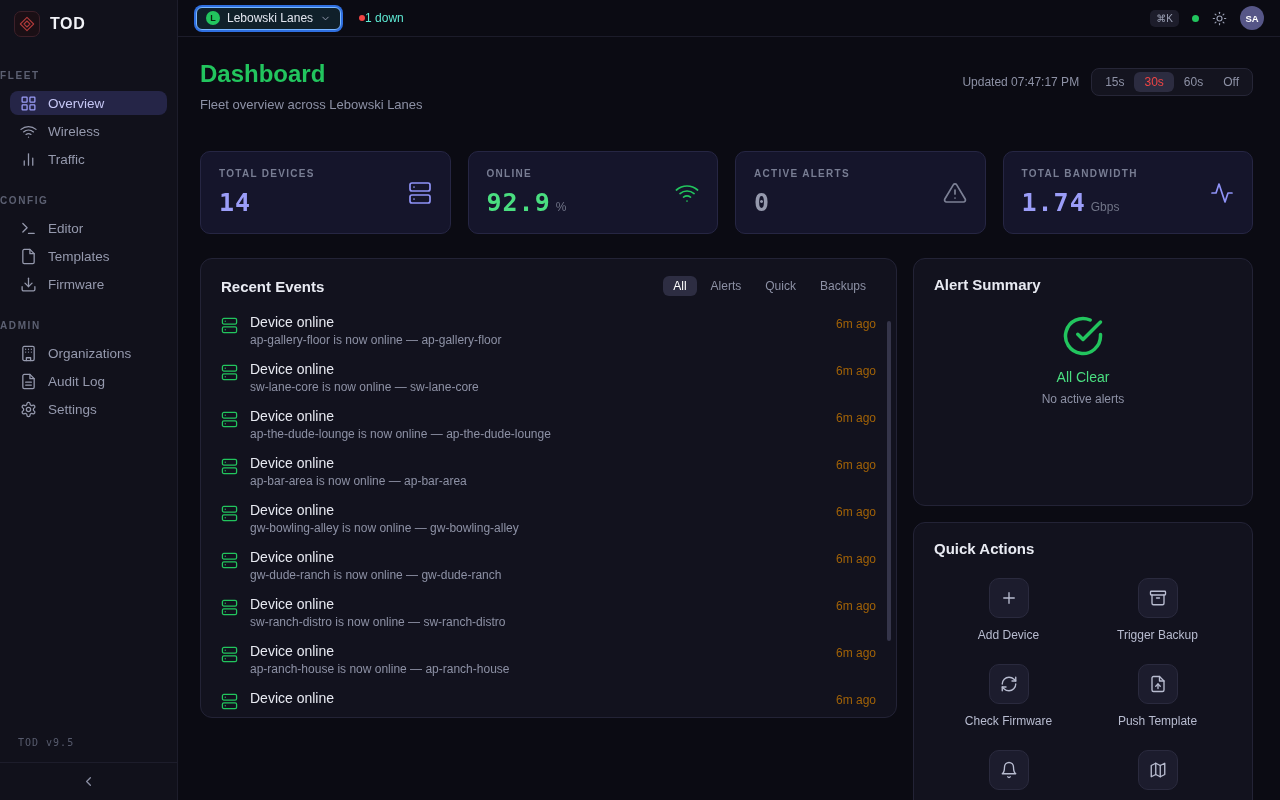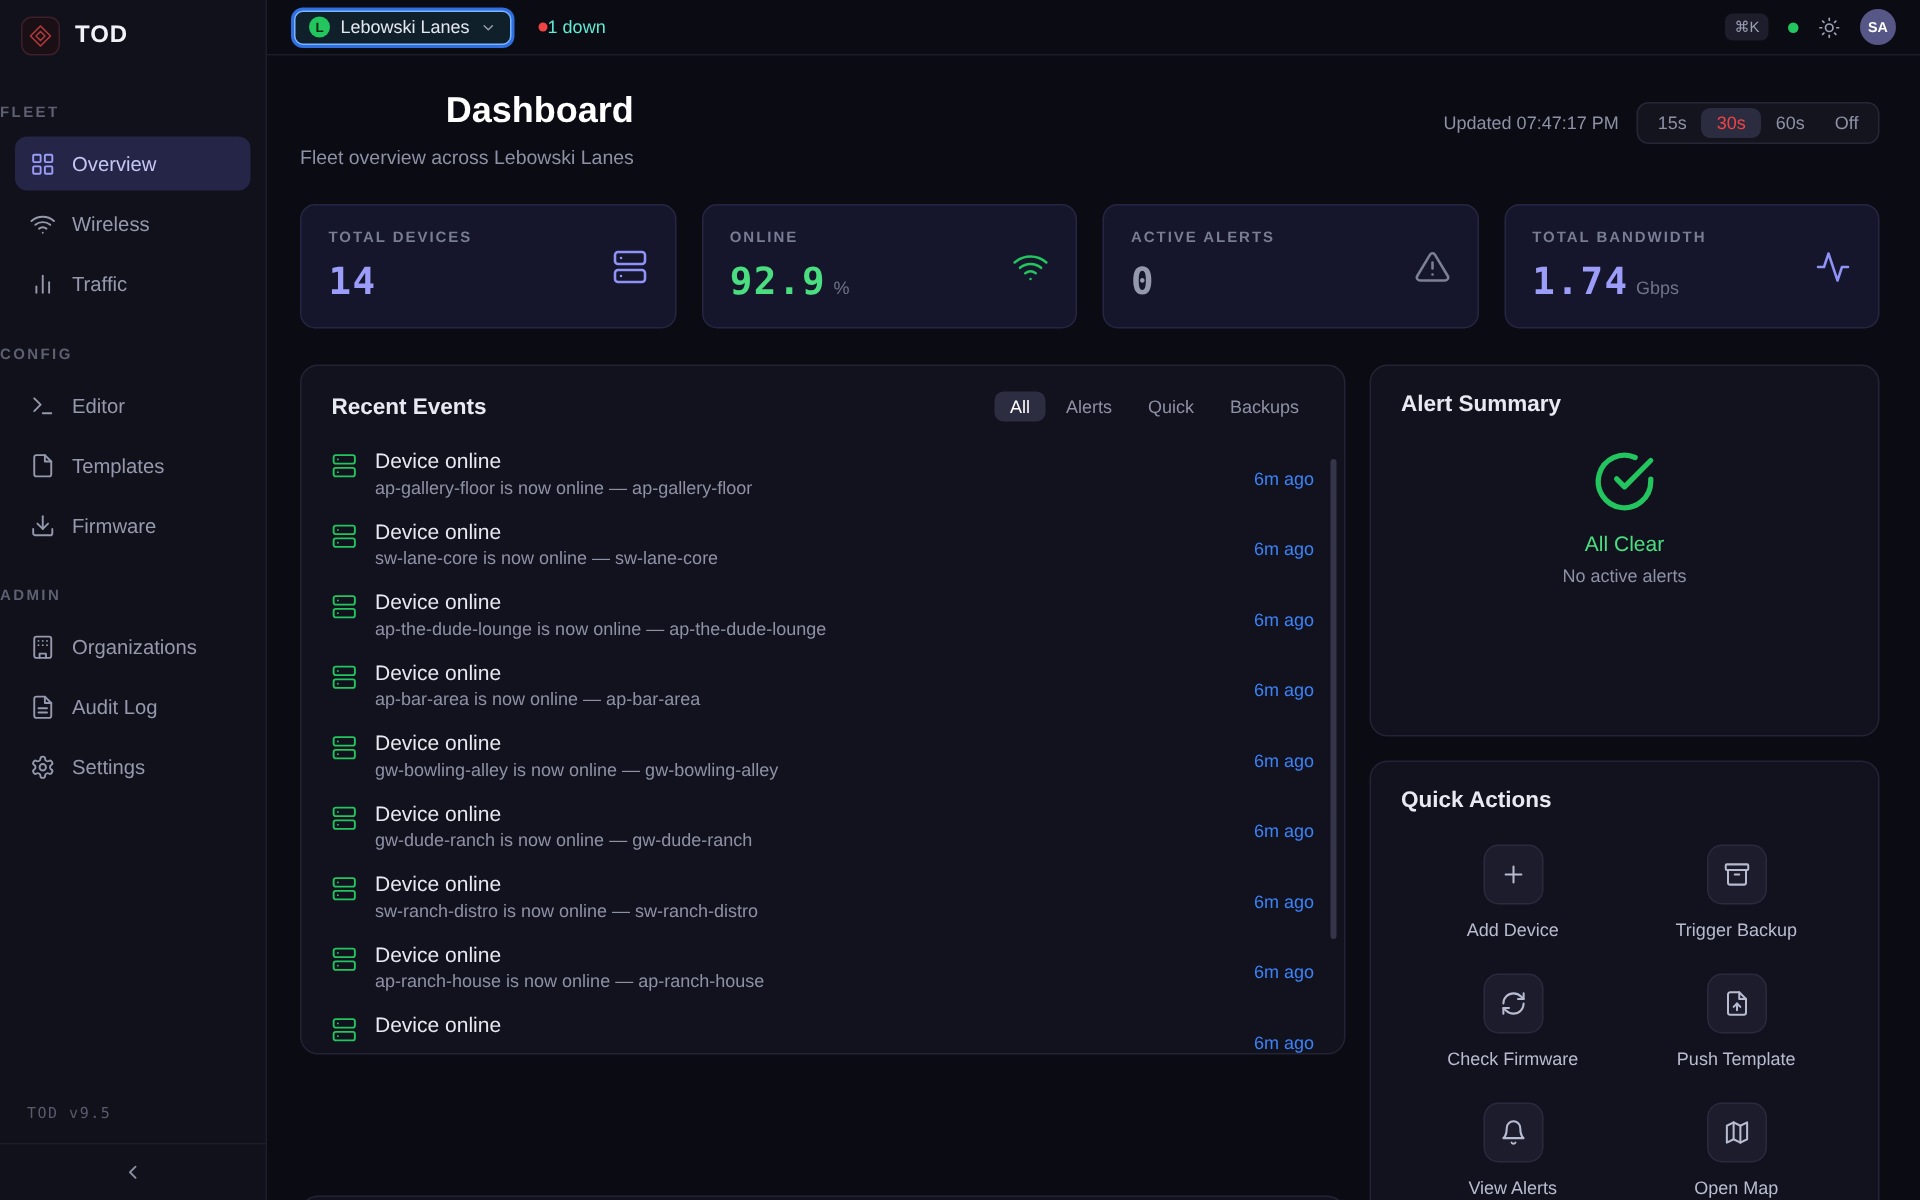--- a/index.html
+++ b/index.html
@@ -13,21 +13,21 @@
   }
   svg { display:block; fill:none; stroke:currentColor; stroke-width:2; stroke-linecap:round; stroke-linejoin:round; }
 
   
   .sidebar { width:178px; min-width:178px; background:#11111b; border-right:1px solid #1d1d2b; display:flex; flex-direction:column; }
   .side-header { height:48px; display:flex; align-items:center; gap:10px; padding:0 14px; }
   .logo { width:26px; height:26px; border-radius:7px; background:#1a0f15; border:1px solid #3d2029; display:flex; align-items:center; justify-content:center; color:#b03a3a; }
   .logo svg { width:16px; height:16px; stroke-width:1.6; }
   .app-name { font-size:16px; font-weight:700; letter-spacing:.6px; color:#f1f2f7; }
   .section-label { margin:22px 0 8px; font-size:10px; letter-spacing:1.6px; color:#5c6072; font-weight:700; }
-  .nav-item { display:flex; align-items:center; gap:11px; height:36px; margin:2px 10px; padding:0 10px; border-radius:8px; color:#9599ad; font-size:13.5px; cursor:pointer; }
+  .nav-item { display:flex; align-items:center; gap:11px; height:24px; margin:2px 10px; padding:0 10px; border-radius:8px; color:#9599ad; font-size:13.5px; cursor:pointer; }
   .nav-item svg { width:17px; height:17px; stroke-width:1.8; }
   .nav-item.active { background:#252547; color:#c5c6f4; }
   .nav-item.active svg { color:#9b9df8; }
   .side-footer { margin-top:auto; }
   .version { font-family:"DejaVu Sans Mono", monospace; font-size:10px; color:#575b6d; padding:0 18px 14px; letter-spacing:1px; }
   .collapse-row { border-top:1px solid #1d1d2b; height:38px; display:flex; align-items:center; justify-content:center; color:#8b8fa3; cursor:pointer; }
   .collapse-row svg { width:15px; height:15px; }
 
   
   .main { flex:1; display:flex; flex-direction:column; min-width:0; }
@@ -39,29 +39,29 @@
   .down-badge { display:flex; align-items:center; gap:0; color:#5eead4; font-size:12px; cursor:pointer; }
   .red-dot { width:6px; height:6px; border-radius:50%; background:#ef4444; }
   .topbar-right { margin-left:auto; display:flex; align-items:center; gap:13px; }
   .kbd { font-size:10px; color:#9ba0b4; background:#1d1d2b; border-radius:5px; padding:3px 6px; cursor:pointer; }
   .status-dot { width:7px; height:7px; border-radius:50%; background:#22c55e; }
   .theme-btn { color:#9ba0b4; cursor:pointer; } .theme-btn svg { width:15px; height:15px; stroke-width:1.8; }
   .avatar { width:24px; height:24px; border-radius:50%; background:#565687; color:#fff; font-size:9.5px; font-weight:700; display:flex; align-items:center; justify-content:center; cursor:pointer; }
 
   .content { flex:1; padding:23px 27px 0 22px; overflow:hidden; }
   .page-head { display:flex; justify-content:space-between; align-items:flex-start; }
-  .page-title { font-size:24px; font-weight:600; color:#ffffff;text-align:right; }
+  .page-title { font-size:24px; font-weight:600; color:#22c55e; }
   .page-sub { font-size:13px; color:#8d91a5; margin-top:9px; }
   .head-right { display:flex; align-items:center; gap:12px; margin-top:8px; }
   .updated { font-size:12px; color:#8d91a5; }
   .segmented { display:flex; background:#14141f; border:1px solid #262637; border-radius:8px; padding:3px; }
   .seg { padding:3px 10px; font-size:12px; color:#8d91a5; border-radius:6px; cursor:pointer; }
   .seg.active { background:#2c2c40; color:#ef4444; }
 
-  .stats { display:flex; gap:17px; margin-top:24px;border-radius:28px; }
+  .stats { display:flex; gap:17px; margin-top:39px;border-radius:28px; }
   .stat { flex:1; height:83px; background:#15152b; border:1px solid #262643; border-radius:10px; padding:14px 18px; display:flex; justify-content:space-between; align-items:center; cursor:default; }
   .stat-label { font-size:10px; letter-spacing:1.3px; color:#787d93; font-weight:700; }
   .stat-value { font-family:"DejaVu Sans Mono", monospace; font-size:25px; font-weight:700; margin-top:9px; display:flex; align-items:baseline; gap:5px; letter-spacing:1px; }
   .stat-unit { font-size:12px; font-weight:400; color:#707487; font-family:"Liberation Sans", sans-serif; letter-spacing:0; }
   .c-purple { color:#9b9df8; } .c-green { color:#4ade80; } .c-gray { color:#9599ad; }
   .stat-icon svg { width:24px; height:24px; stroke-width:1.7; }
   .i-purple { color:#8f93f7; } .i-green { color:#22c55e; } .i-gray { color:#7c8095; }
 
   .panels { display:flex; gap:16px; margin-top:24px; }
   .left-col { width:697px; min-width:697px; display:flex; flex-direction:column; }
@@ -74,21 +74,21 @@
   .filters { display:flex; gap:4px; align-items:center; }
   .filter { font-size:12px; color:#8d91a5; padding:3px 10px; border-radius:6px; cursor:pointer; }
   .filter.active { background:#2d2d42; color:#ffffff; }
   .events-list { padding:2px 20px 0; }
   .event { display:flex; gap:12px; padding:7px 0; }
   .event-icon { color:#22c55e; margin-top:3px; }
   .event-icon svg { width:17px; height:17px; stroke-width:1.8; }
   .event-main { flex:1; min-width:0; }
   .event-title { font-size:14px; font-weight:500; color:#e7e9f1; }
   .event-detail { font-size:12px; color:#8d91a5; margin-top:3px; white-space:nowrap; overflow:hidden; text-overflow:ellipsis; }
-  .event-time { font-size:12px; color:#3b82f6; white-space:nowrap; margin-top:13px; }
+  .event-time { font-size:12px; color:#a16207; white-space:nowrap; margin-top:3px; }
   .scrollbar { position:absolute; right:5px; top:62px; width:4px; height:320px; border-radius:2px; background:#35354a; cursor:pointer; }
 
   .alert-panel { height:248px; }
   .alert-center { display:flex; flex-direction:column; align-items:center; padding-top:13px; }
   .check-icon { color:#22c55e; } .check-icon svg { width:42px; height:42px; stroke-width:2; }
   .all-clear { color:#4ade80; font-size:14px; font-weight:500; margin-top:12px; }
   .no-alerts { color:#8d91a5; font-size:12px; margin-top:7px; }
 
   .qa-panel { height:325px; }
   .qa-grid { display:grid; grid-template-columns:1fr 1fr; row-gap:22px; padding:12px 20px 0; }

